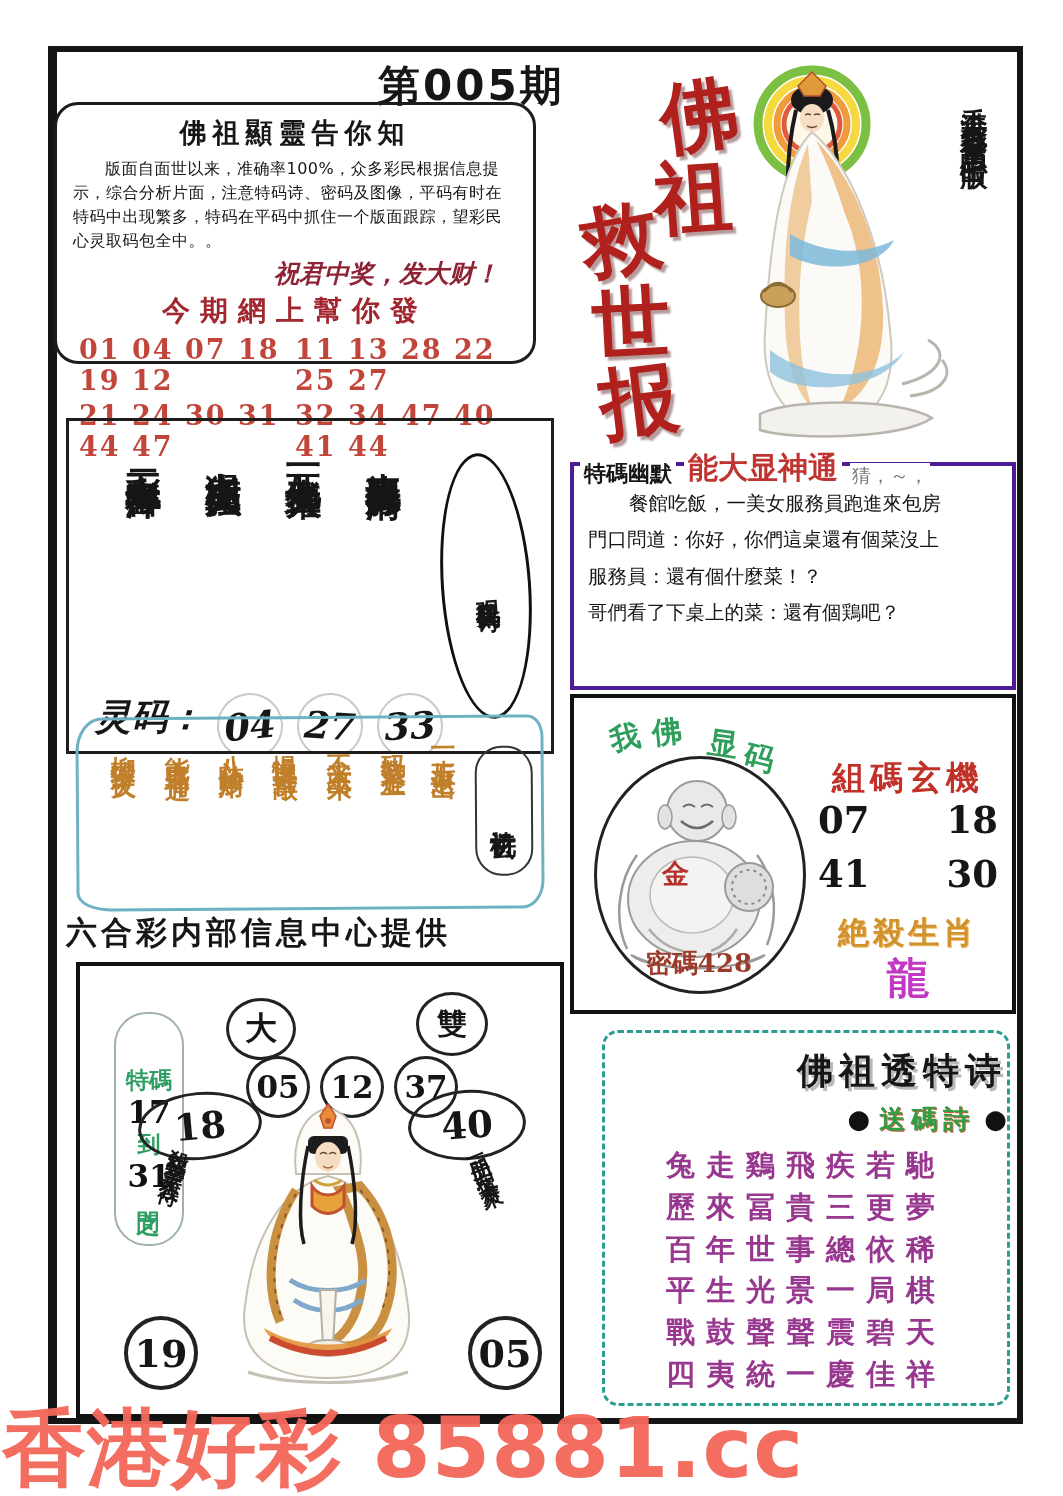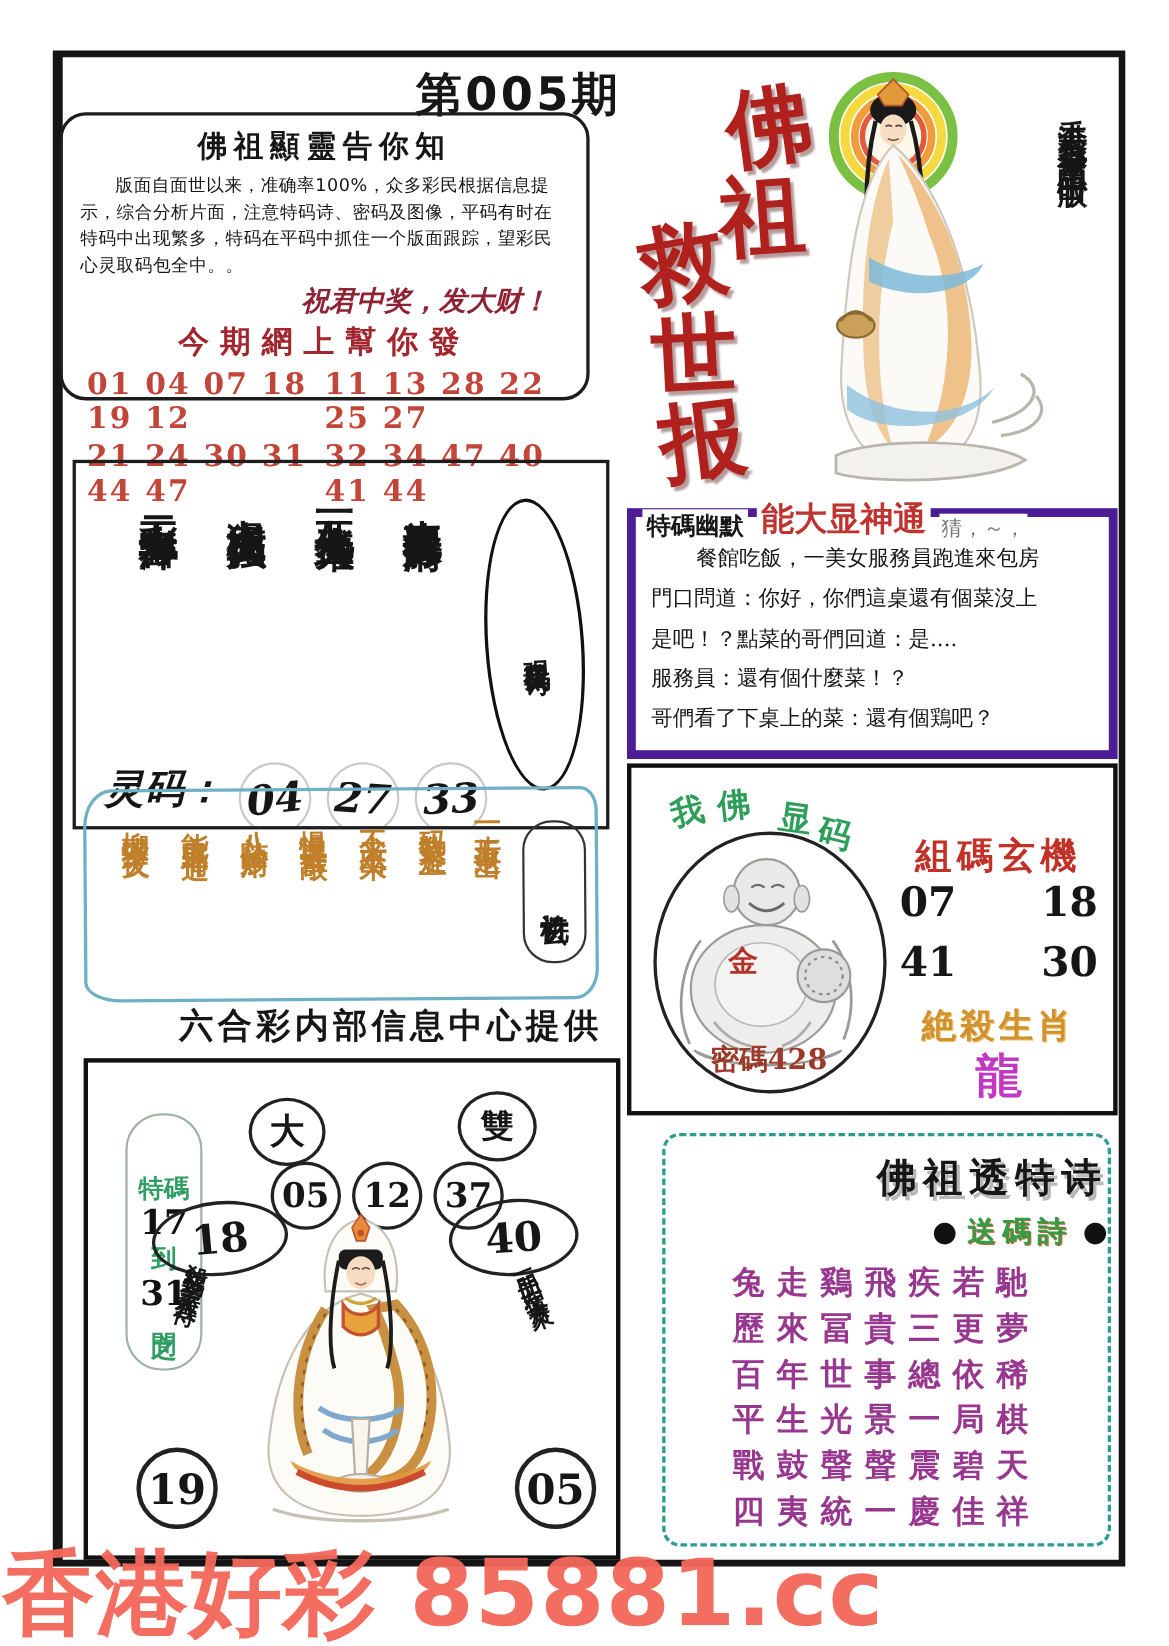--- a/index.html
+++ b/index.html
@@ -31,36 +31,36 @@
   .lingma{position:absolute;left:26px;top:272px;display:flex;align-items:flex-start;gap:14px;font-family:"DejaVu Serif",serif;}
   .lingma-label{font-size:36px;font-weight:bold;font-style:italic;}
   .lingma-circ{width:62px;height:62px;border:2px solid #c9c9c9;border-radius:50%;display:flex;align-items:center;justify-content:center;font-size:37px;font-weight:bold;font-style:italic;}
 
   
   .xuanji{left:76px;top:716px;width:462px;height:188px;border:3px solid #6fb1c4;border-radius:26px 16px 22px 34px / 34px 22px 28px 18px;transform:rotate(-.4deg);}
   .xuanji .col{position:absolute;top:16px;font-size:25px;font-weight:bold;letter-spacing:5px;color:#c07f2a;font-family:"DejaVu Serif",serif;}
   .xoval{position:absolute;left:396px;top:28px;width:54px;height:126px;border:2px solid #333;border-radius:27px;display:flex;align-items:center;justify-content:center;}
   .xoval .vtext{font-size:26px;font-weight:bold;}
 
-  .provider{left:66px;top:912px;width:482px;text-align:right;font-size:31px;font-weight:bold;letter-spacing:4px;font-family:"DejaVu Serif",serif;}
+  .provider{left:66px;top:912px;width:482px;text-align:left;font-size:31px;font-weight:bold;letter-spacing:4px;font-family:"DejaVu Serif",serif;}
 
   
   .chart{left:76px;top:962px;width:488px;height:456px;border:4px solid #111;box-sizing:border-box;}
   .capsule{position:absolute;left:34px;top:46px;width:66px;height:230px;border:2px solid #9fb2a8;border-radius:33px;display:flex;flex-direction:column;align-items:center;justify-content:center;gap:1px;}
   .capsule .g{color:#2f9e63;font-size:23px;font-weight:bold;font-family:"DejaVu Serif",serif;}
   .capsule .b{color:#111;font-size:31px;font-weight:bold;font-family:"DejaVu Serif",serif;line-height:1;}
   .ellab{position:absolute;border:3px solid #222;border-radius:50%;display:flex;align-items:center;justify-content:center;font-family:"DejaVu Serif",serif;font-weight:bold;background:rgba(255,255,255,.0);}
   .num-serif{font-family:"DejaVu Serif",serif;font-weight:bold;}
   .diag{position:absolute;font-size:21px;font-weight:bold;letter-spacing:6px;font-family:"DejaVu Serif",serif;}
 
   
   .masthead-char{position:absolute;color:#b0201c;font-weight:bold;font-size:78px;line-height:1;font-family:"DejaVu Serif",serif;text-shadow:3px 4px 2px rgba(70,5,5,.4);}
   .publisher{left:956px;top:86px;height:340px;font-size:27px;letter-spacing:5px;font-weight:bold;font-family:"DejaVu Serif",serif;}
 
-  .joke{left:570px;top:462px;width:446px;height:228px;border:8px solid #4c1d95;box-sizing:border-box;}
+  .joke{left:570px;top:462px;width:446px;height:228px;border:4px solid #4c1d95;box-sizing:border-box;}
   .joke-head{position:absolute;left:6px;top:-18px;display:flex;align-items:flex-end;gap:8px;white-space:nowrap;}
   .joke-head .lbl{background:#fff;padding:0 4px;font-size:22px;font-weight:bold;font-family:"DejaVu Serif",serif;}
   .joke-head .red{background:#fff;padding:0 4px;font-size:30px;font-weight:bold;color:#bf3430;font-family:"DejaVu Serif",serif;}
   .joke-head .tail{background:#fff;padding:0 2px;font-size:19px;color:#777;}
   .joke-body{padding:20px 16px 0 14px;font-size:19.5px;line-height:1.86;font-family:"DejaVu Serif",serif;}
   .joke-body .indent{text-indent:2.1em;}
 
   .buddha{left:570px;top:694px;width:446px;height:320px;border:4px solid #111;box-sizing:border-box;}
   .btitle-char{position:absolute;color:#2e9e5b;font-size:30px;font-weight:bold;font-family:"DejaVu Serif",serif;}
   .boval{position:absolute;left:20px;top:58px;width:206px;height:232px;border:3px solid #222;border-radius:50%;}
@@ -216,21 +216,20 @@
 
   <div class="abs joke">
     <div class="joke-head">
       <span class="lbl">特碼幽默</span>
       <span class="red">能大显神通</span>
       <span class="tail">猜，～，</span>
     </div>
     <div class="joke-body">
       <div class="indent">餐館吃飯，一美女服務員跑進來包房</div>
       <div>門口問道：你好，你們這桌還有個菜沒上</div>
-      <div>是吧！？點菜的哥們回道：是....</div>
       <div>服務員：還有個什麼菜！？</div>
       <div>哥們看了下桌上的菜：還有個鶏吧？</div>
     </div>
   </div>
 
   <div class="abs buddha">
     <div class="btitle-char" style="left:36px;top:20px;transform:rotate(-14deg);">我</div>
     <div class="btitle-char" style="left:78px;top:14px;transform:rotate(-6deg);">佛</div>
     <div class="btitle-char" style="left:134px;top:26px;transform:rotate(8deg);">显</div>
     <div class="btitle-char" style="left:170px;top:40px;transform:rotate(14deg);">码</div>

